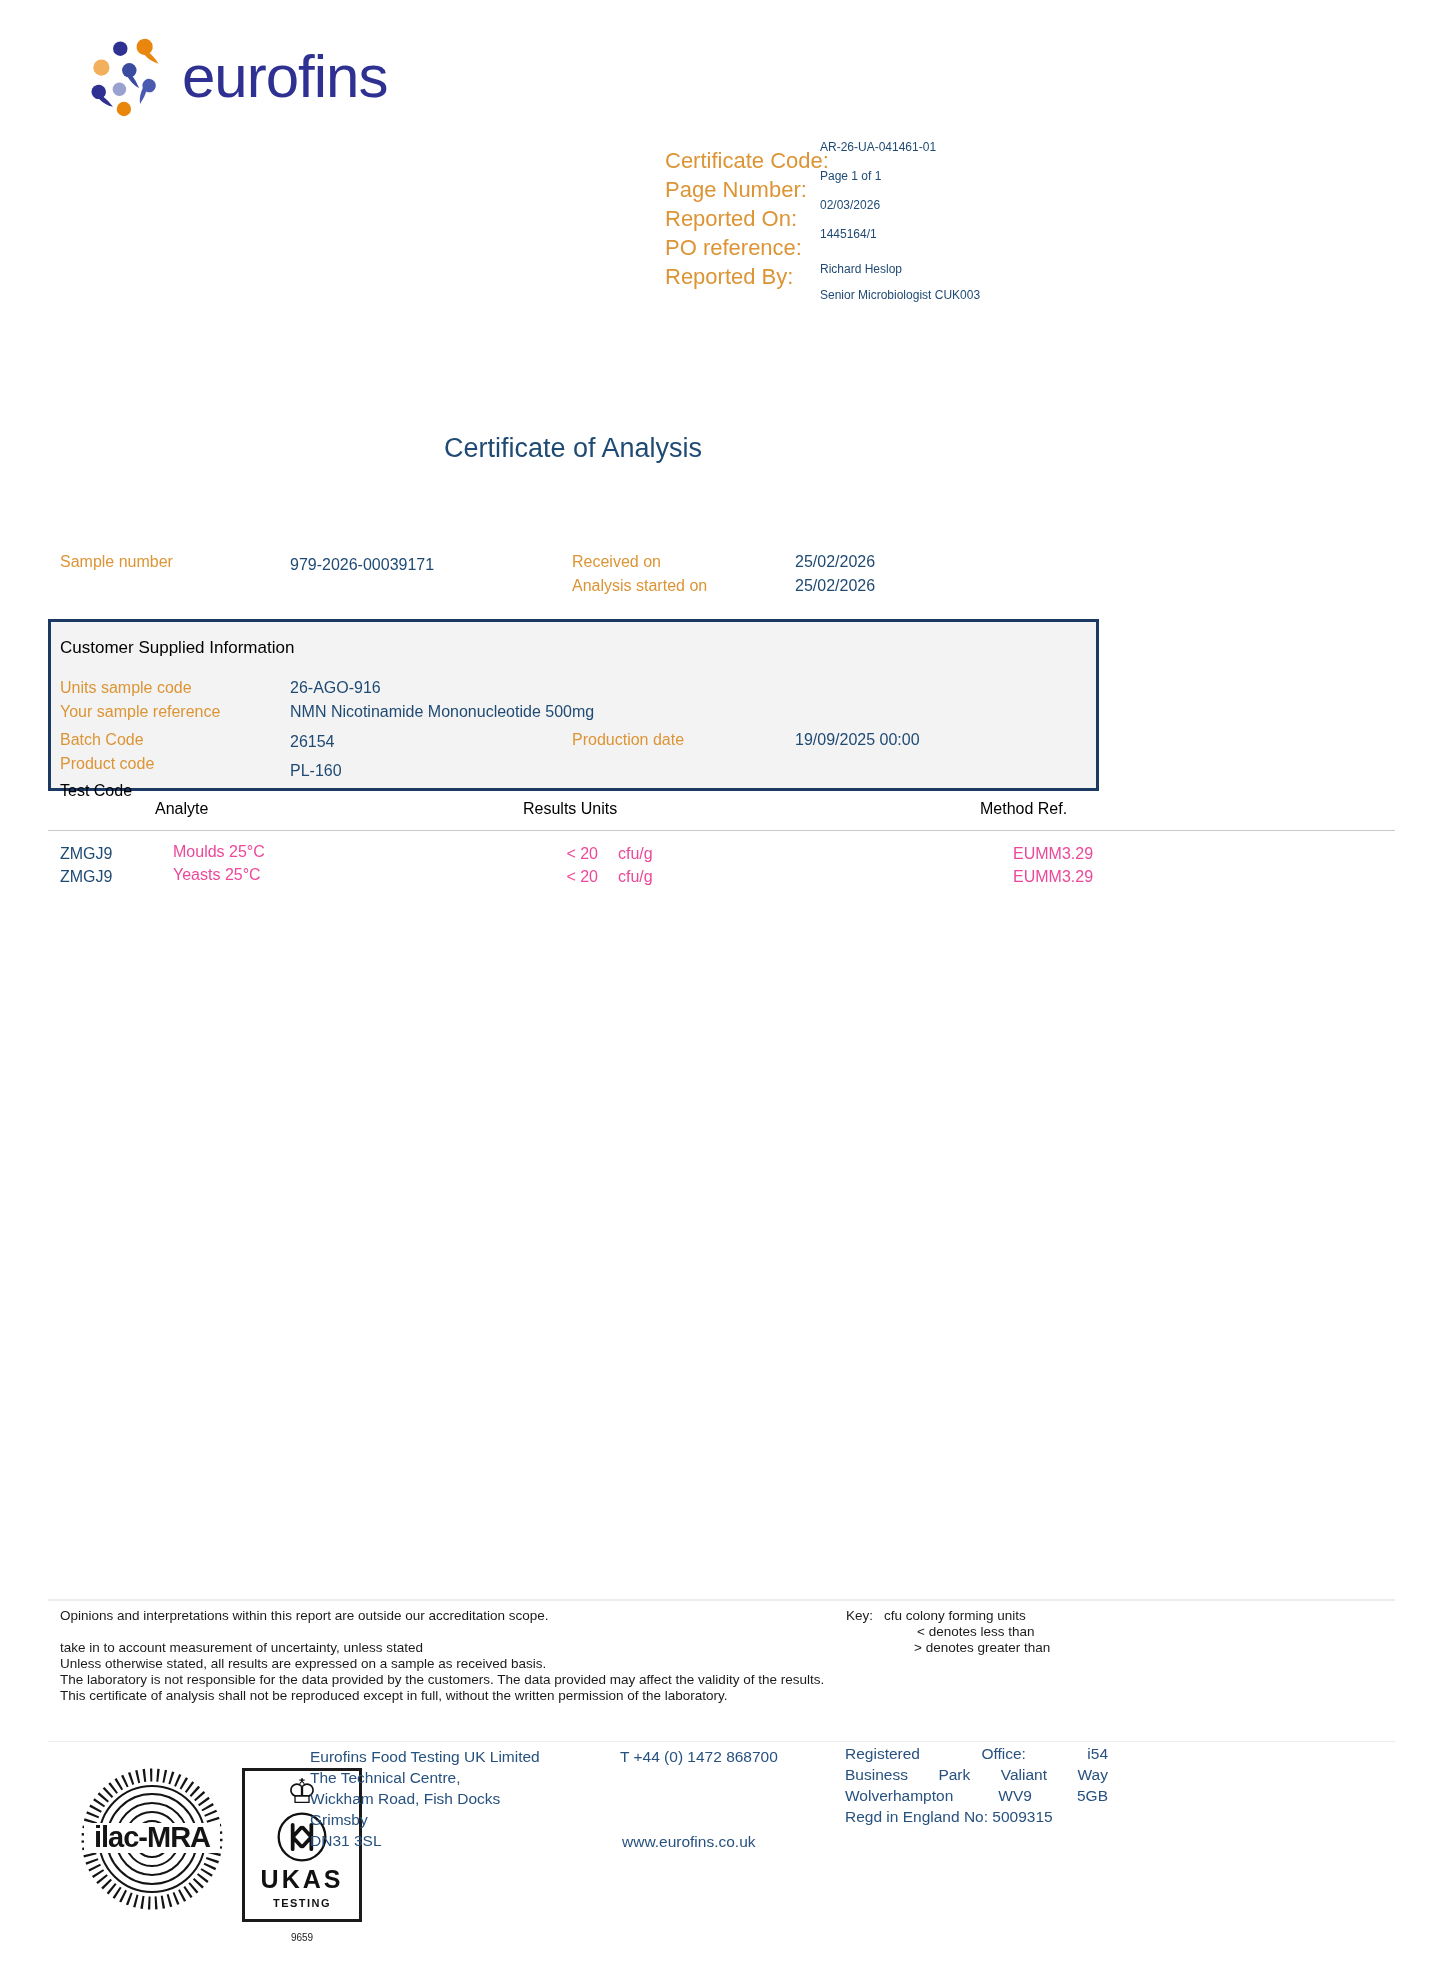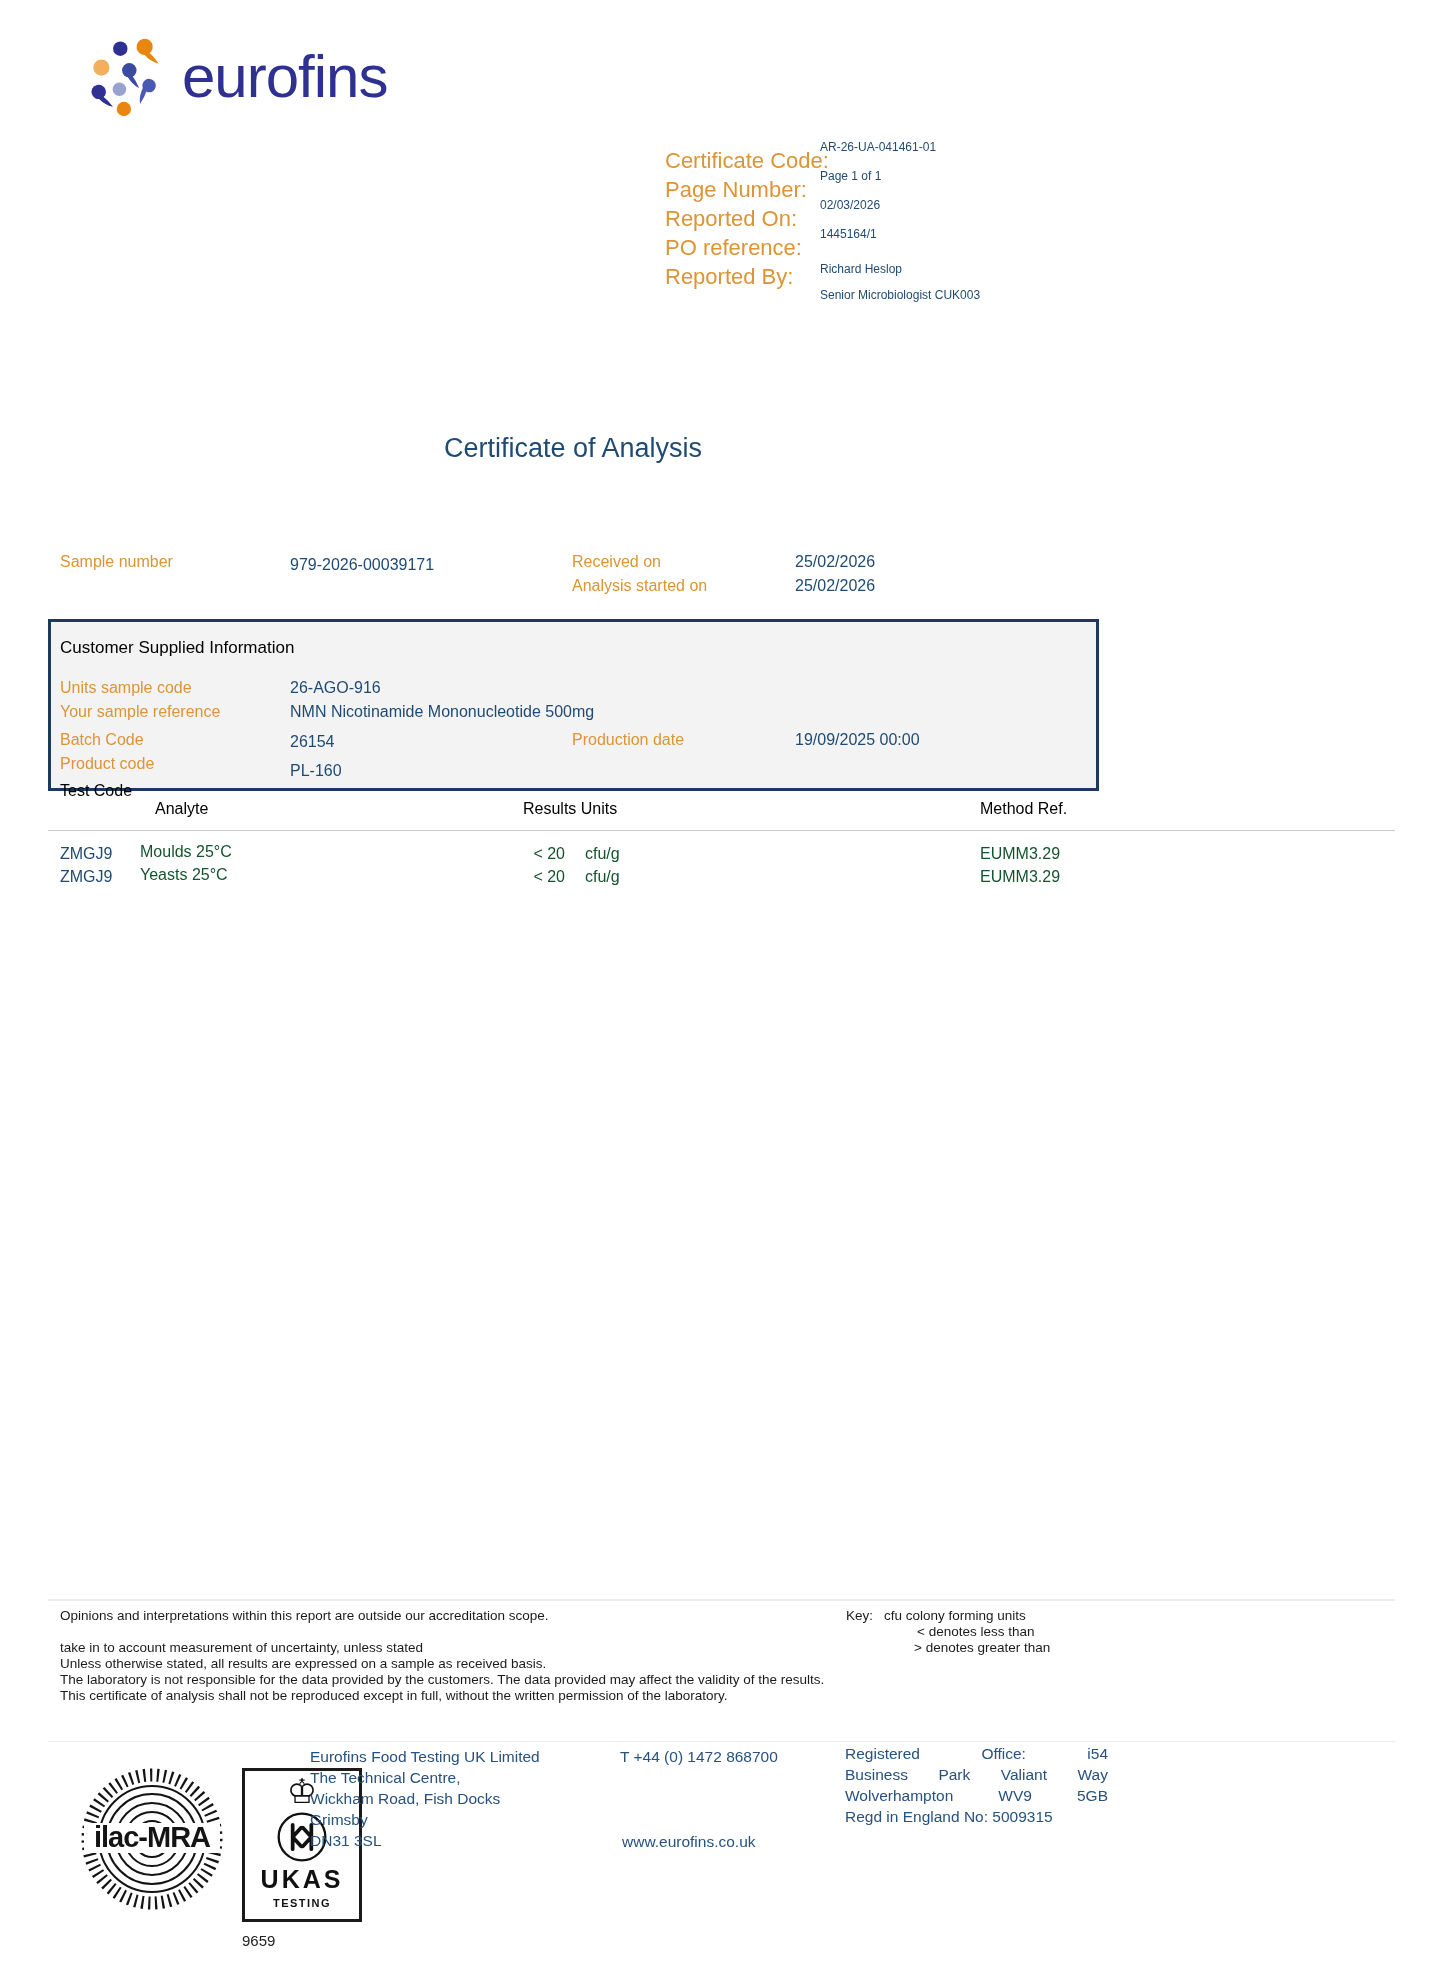--- a/index.html
+++ b/index.html
@@ -2,21 +2,21 @@
 <html><head>
 <meta charset="utf-8">
 <style>
   html,body{margin:0;padding:0;background:#fff;}
   .page{position:relative;width:1445px;height:1970px;background:#fff;overflow:hidden;
         font-family:"Liberation Sans","DejaVu Sans",sans-serif;color:#1a1a1a;}
   .abs{position:absolute;}
   .lbl{color:#dc9435;}
   .val{color:#1f4a73;}
   .navy{color:#000000;}
-  .blk{color:#14532d;}
+  .blk{color:#ec4899;margin-left:33px;}
 
   
   .brand{left:78px;top:34px;display:flex;align-items:center;gap:14px;}
   .wordmark{font-size:60px;line-height:86px;color:#2e3192;letter-spacing:-1px;}
 
   
   .hf-lbl{left:665px;font-size:22px;margin-top:8px;}
   .hf-val{left:820px;font-size:12px;}
 
   .doc-title{left:48px;top:433px;width:1050px;text-align:center;font-size:27px;color:#1f4a73;}
@@ -40,21 +40,21 @@
   .foot-navy{color:#27517e;font-size:15.5px;line-height:21px;}
   .reg-line{width:263px;text-align:justify;text-align-last:justify;}
   .reg-line.last{text-align-last:left;}
 
   .ukas-box{left:242px;top:1768px;width:114px;height:148px;border:3px solid #1a1a1a;
             display:flex;flex-direction:column;align-items:center;background:#fff;}
   .ukas-crown{font-family:"DejaVu Sans",sans-serif;font-size:34px;line-height:36px;color:#111;margin-top:2px;}
   .ukas-crown::before{content:"\2654";}
   .ukas-word{font-size:25px;font-weight:bold;letter-spacing:3px;color:#111;margin-top:0;}
   .ukas-sub{font-size:11px;font-weight:600;letter-spacing:1.5px;color:#111;margin-top:3px;}
-  .ukas-number{left:242px;top:1932px;width:120px;font-size:15px;color:#222;}
+  .ukas-number{left:242px;top:1932px;width:120px;text-align:center;font-size:10px;color:#222;}
 </style>
 </head>
 <body>
 
 <div class="page">
 
   <div class="abs brand">
     <svg width="90" height="85" viewBox="0 0 100 94" aria-hidden="true">
       <circle cx="47" cy="15" r="8" fill="#2e3192"></circle>
       <g transform="translate(74,13) rotate(-10)" fill="#e8860d">

